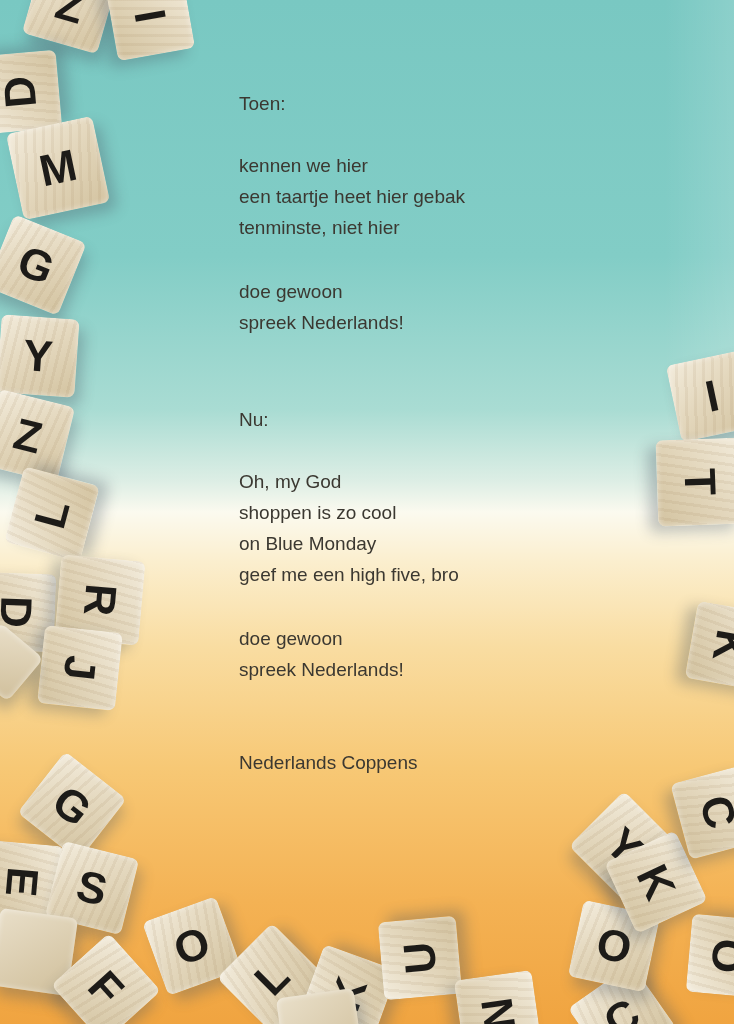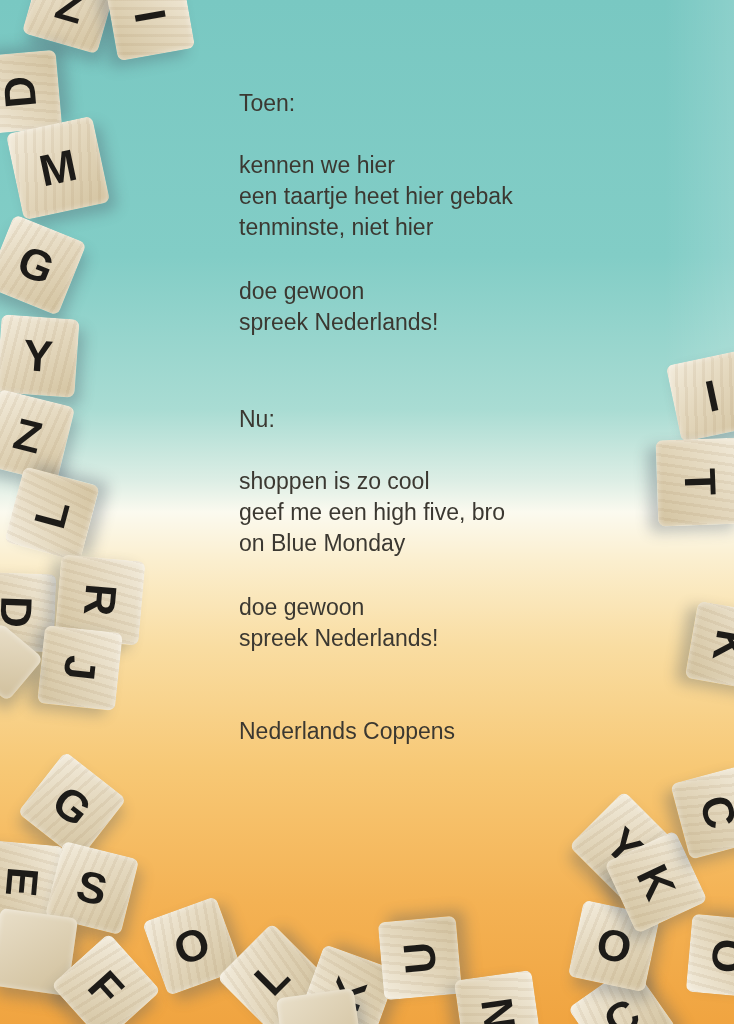--- a/index.html
+++ b/index.html
@@ -25,21 +25,21 @@
     box-shadow:6px 9px 14px rgba(70,85,95,.32), inset 0 0 6px rgba(255,255,255,.55);
     display:flex;align-items:center;justify-content:center;
   }
   .tile span{
     font-weight:700;font-size:44px;color:#1d1b18;line-height:1;
     font-family:"Liberation Sans", sans-serif;
   }
   .tile.blank{background:linear-gradient(145deg,#e9dfc9,#d0bf9b);}
   .poem{
     position:absolute;left:239px;top:88px;width:440px;
-    font-size:23px;line-height:31px;color:#3b3831;
+    font-size:19px;line-height:31px;color:#3b3831;
   }
   .poem-line{white-space:nowrap;}
   .mb-line{margin-bottom:31px;}
   .mb-stanza{margin-bottom:33px;}
   .mb-big{margin-bottom:66px;}
   .mb-big2{margin-bottom:62px;}
 </style>
 </head>
 <body>
 
@@ -149,23 +149,24 @@
       </div>
 
     <div class="mb-big">
         <div class="poem-line">doe gewoon</div>
         <div class="poem-line">spreek Nederlands!</div>
       </div>
 
     <div class="poem-line mb-line">Nu:</div>
 
     <div class="mb-stanza">
+        <div class="poem-line">Oh, my God</div>
         <div class="poem-line">shoppen is zo cool</div>
+        <div class="poem-line">on Blue Monday</div>
         <div class="poem-line">geef me een high five, bro</div>
-        <div class="poem-line">on Blue Monday</div>
       </div>
 
     <div class="mb-big2">
         <div class="poem-line">doe gewoon</div>
         <div class="poem-line">spreek Nederlands!</div>
       </div>
 
     <div class="poem-line">Nederlands Coppens</div>
   </div>
 </div>

